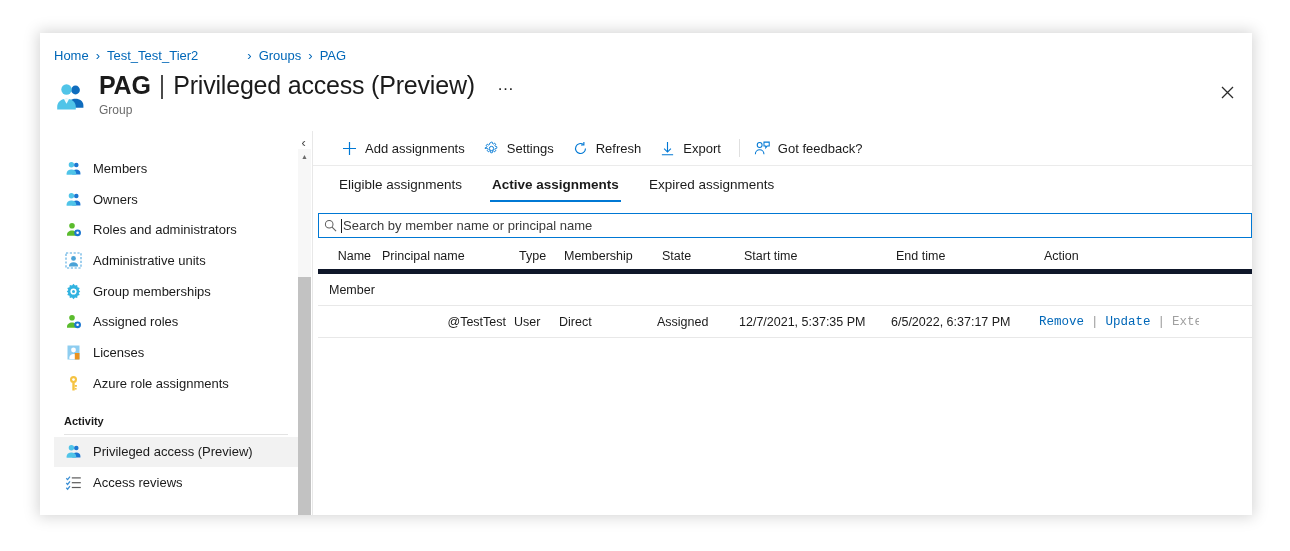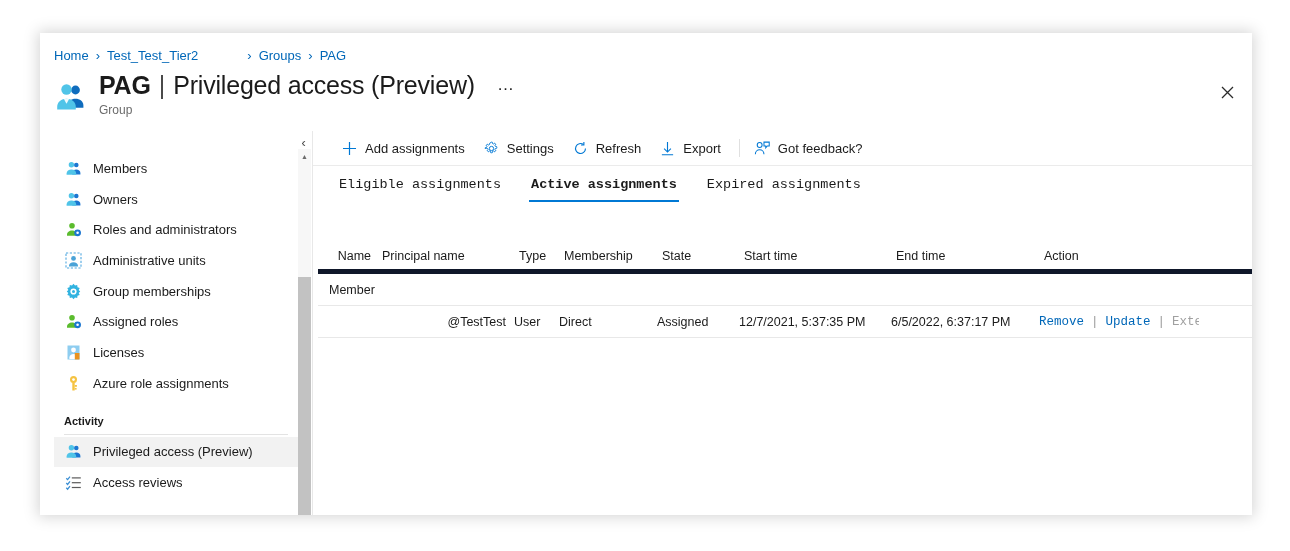--- a/index.html
+++ b/index.html
@@ -287,21 +287,20 @@
 
   
   .tabs {
     position: absolute;
     top: 35px;
     left: 0; right: 12px;
     height: 40px;
     display: flex;
     align-items: flex-start;
     padding-left: 24px;
-    font-family: Liberation Mono, monospace;
   }
   .tab {
     position: relative;
     height: 36px;
     display: flex;
     align-items: center;
     padding: 0 2px;
     margin-right: 26px;
     font-size: 13.5px;
     color: #1b1b1b;
@@ -677,20 +676,32 @@
           <span>Eligible assignments</span>
         </div>
         <div class="tab active">
           <span>Active assignments</span>
         </div>
         <div class="tab">
           <span>Expired assignments</span>
         </div>
       </div>
 
+      <div class="searchwrap">
+        <div class="searchbox">
+          <span class="search-ico">
+            <svg width="13" height="13" viewBox="0 0 14 14">
+              <circle cx="5.6" cy="5.6" r="4.1" fill="none" stroke="#5e5e5e" stroke-width="1.1"></circle>
+              <path d="M8.7 8.7 13 13" stroke="#5e5e5e" stroke-width="1.1" fill="none"></path>
+            </svg>
+          </span>
+          <span class="search-caret"></span>
+          <input class="search-input" type="text" placeholder="Search by member name or principal name" style="">
+        </div>
+      </div>
 
       <div class="table">
 
         <div class="thead">
           <div class="th" style="width:53px;text-align:right;padding-right:6px;">Name</div>
           <div class="th" style="width:137px;padding-left:5px;">Principal name</div>
           <div class="th" style="width:45px;">Type</div>
           <div class="th" style="width:98px;">Membership</div>
           <div class="th" style="width:82px;">State</div>
           <div class="th" style="width:152px;">Start time</div>

